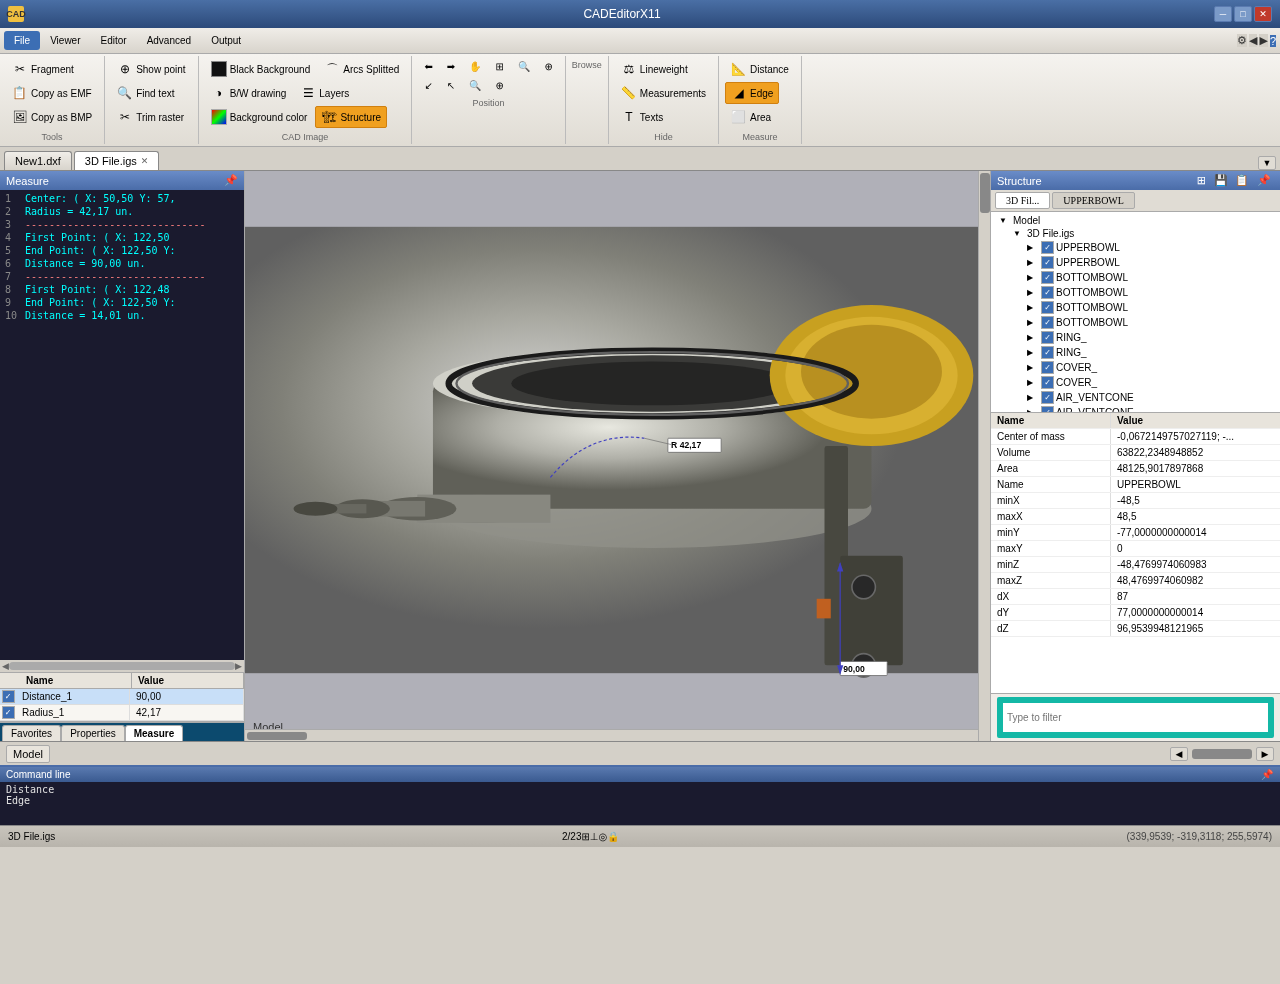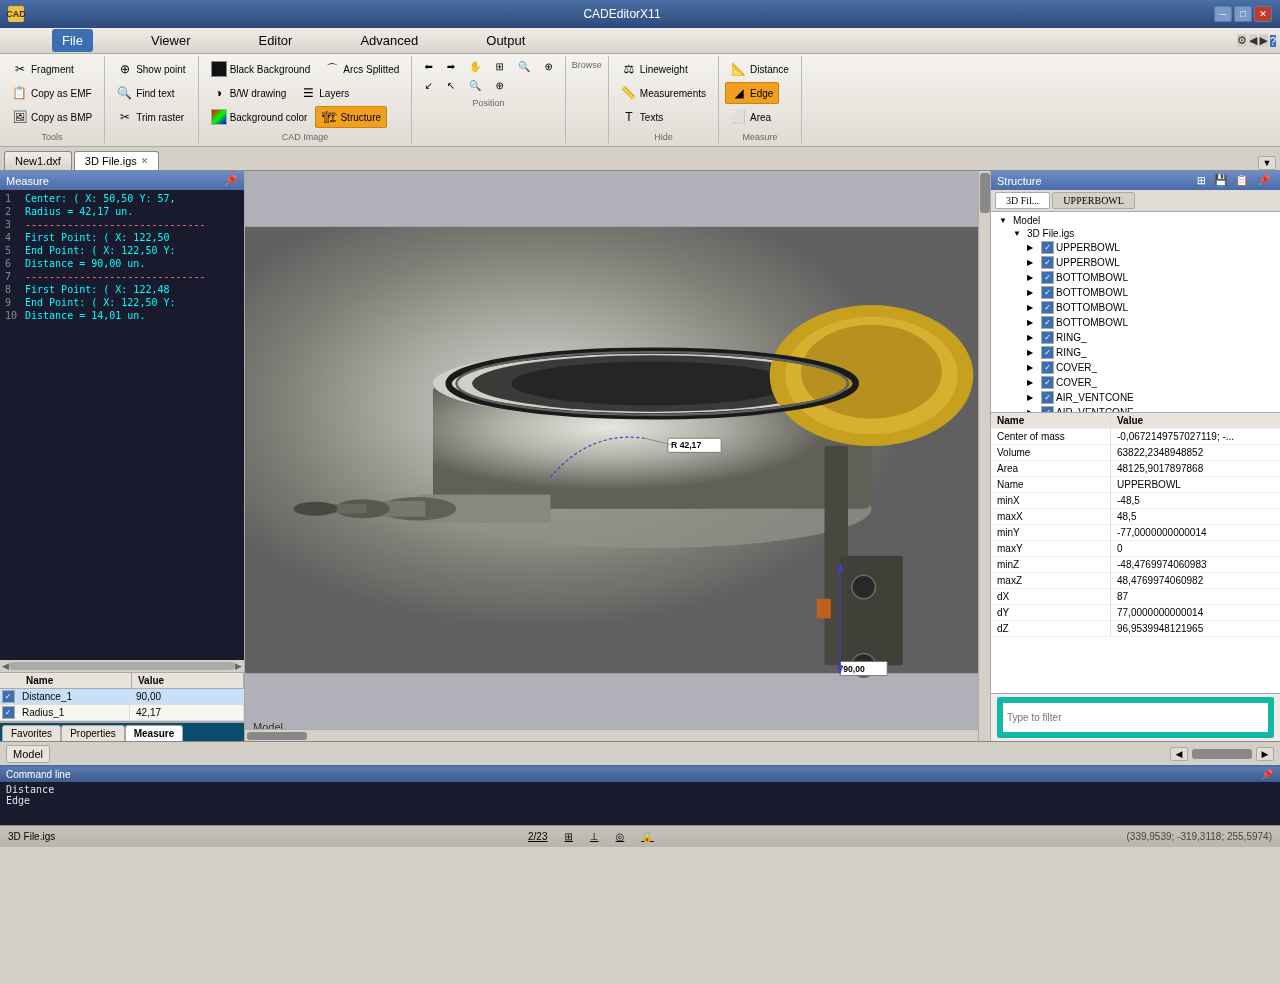--- a/index.html
+++ b/index.html
@@ -27,22 +27,21 @@
       height: 26px;
       display: flex;
       align-items: center;
       border-bottom: 1px solid #aaa;
       padding: 0 4px;
     }
     .menu-item {
       padding: 4px 10px;
       cursor: pointer;
       border-radius: 3px;
-      font-size: 13px;
-      margin-left: 48px;
+      font-size: 10px;
     }
     .menu-item.active { background: #3c6eb4; color: white; }
 
     
     #toolbar {
       background: linear-gradient(to bottom, #f5f3ef, #e0dcd4);
       border-bottom: 1px solid #aaa;
       display: flex;
       align-items: stretch;
       padding: 2px 0;
@@ -941,21 +940,21 @@
   <div id="command-content">
     <div>Distance</div>
     <div>Edge</div>
   </div>
 </div>
 
 <div id="status-bar">
   <div class="status-left">
     <span>3D File.igs</span>
   </div>
-  <div style="display:flex;gap:17px;align-items:center;text-decoration:underline;">
+  <div style="display:flex;gap:0;align-items:center;">
     <span>2/23</span>
     <span>⊞</span>
     <span>⊥</span>
     <span>◎</span>
     <span>🔒</span>
   </div>
   <div class="status-right">
     <span>(339,9539; -319,3118; 255,5974)</span>
   </div>
 </div>

